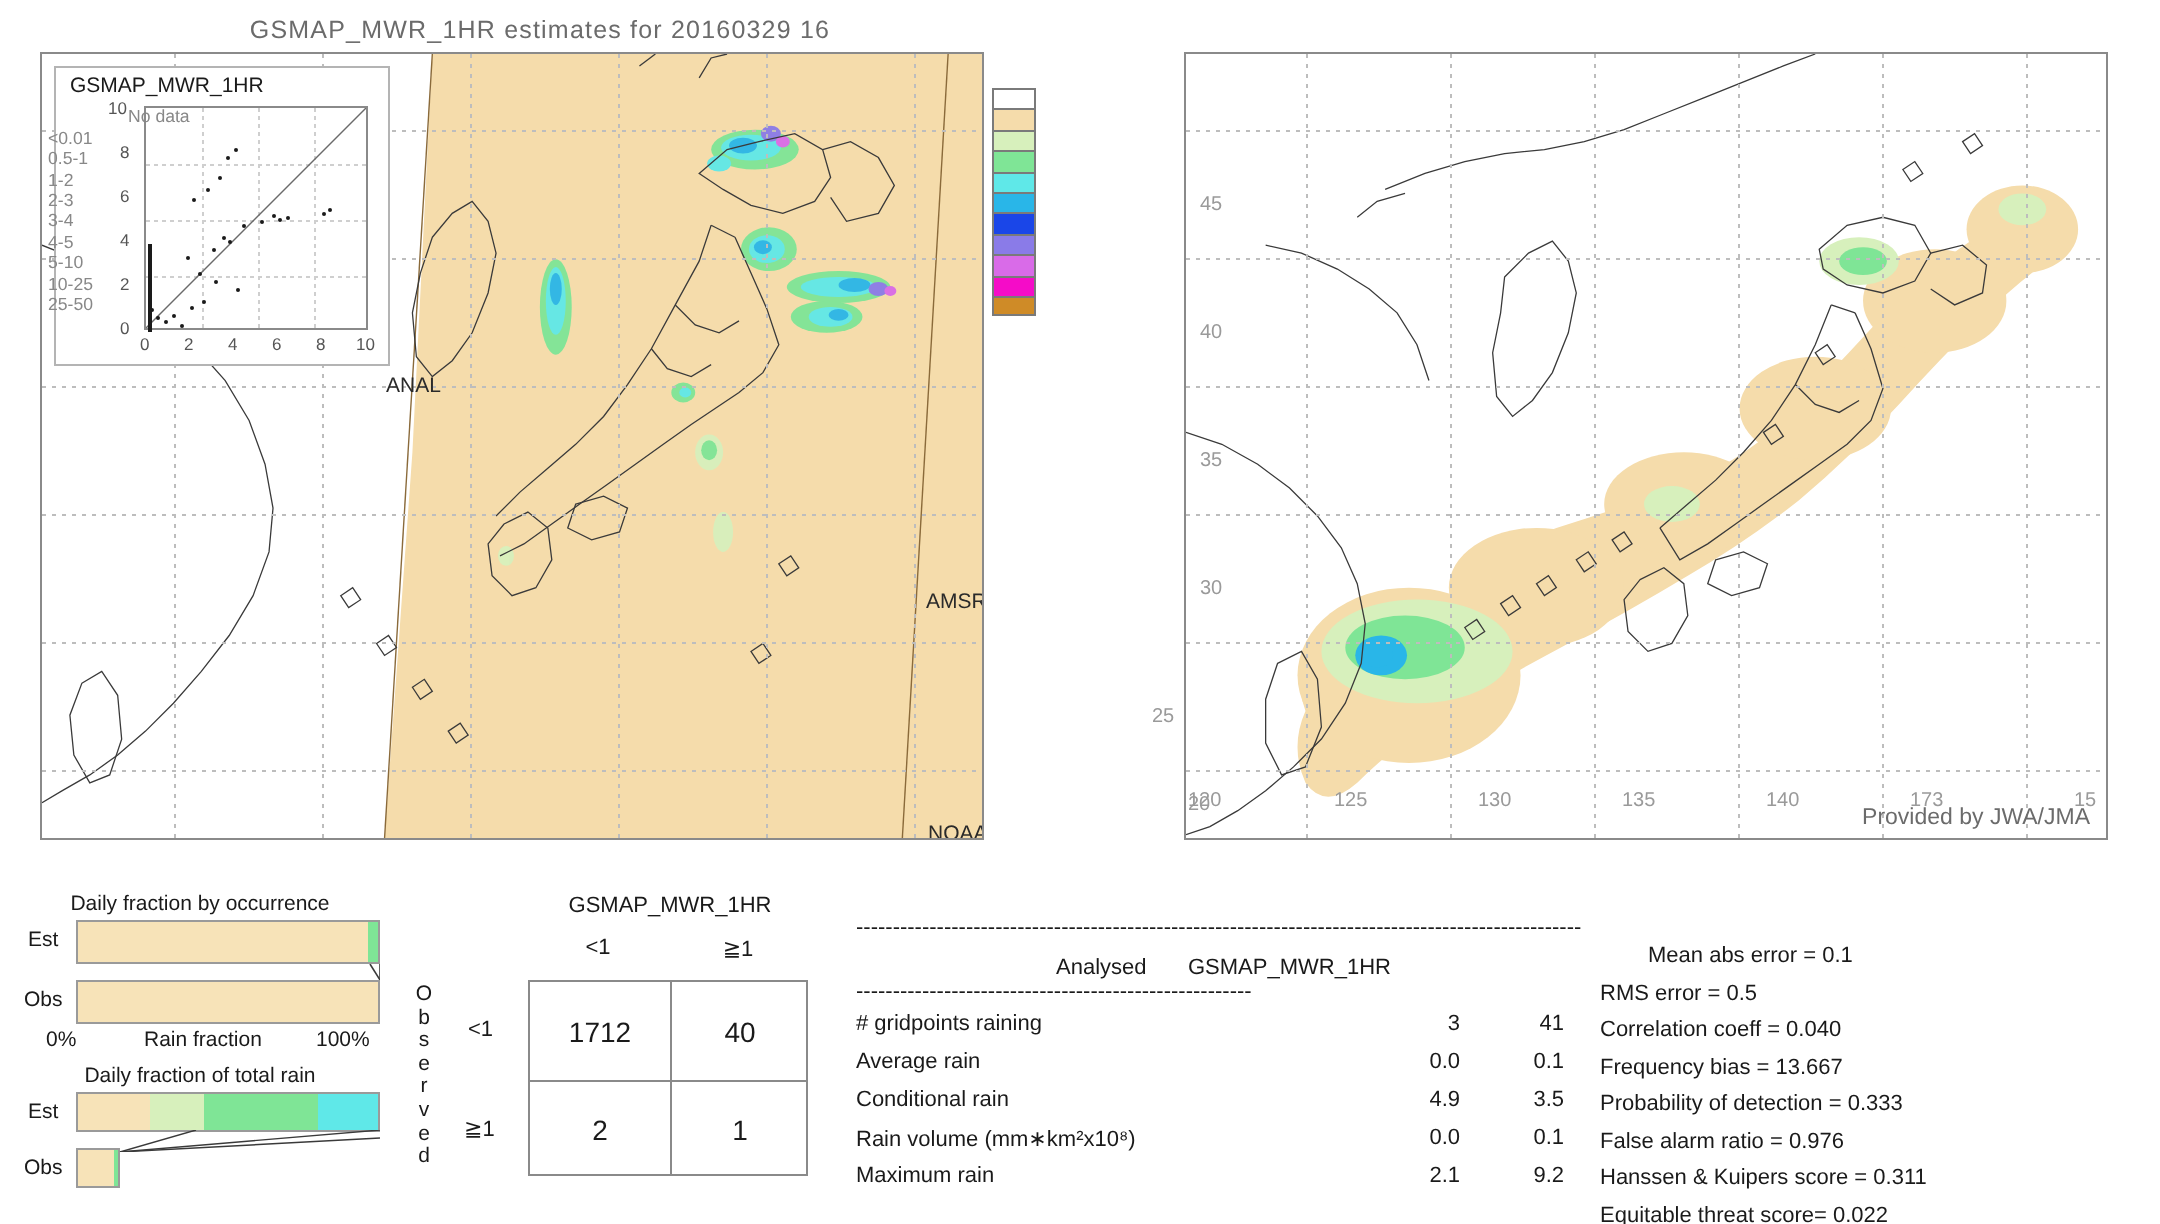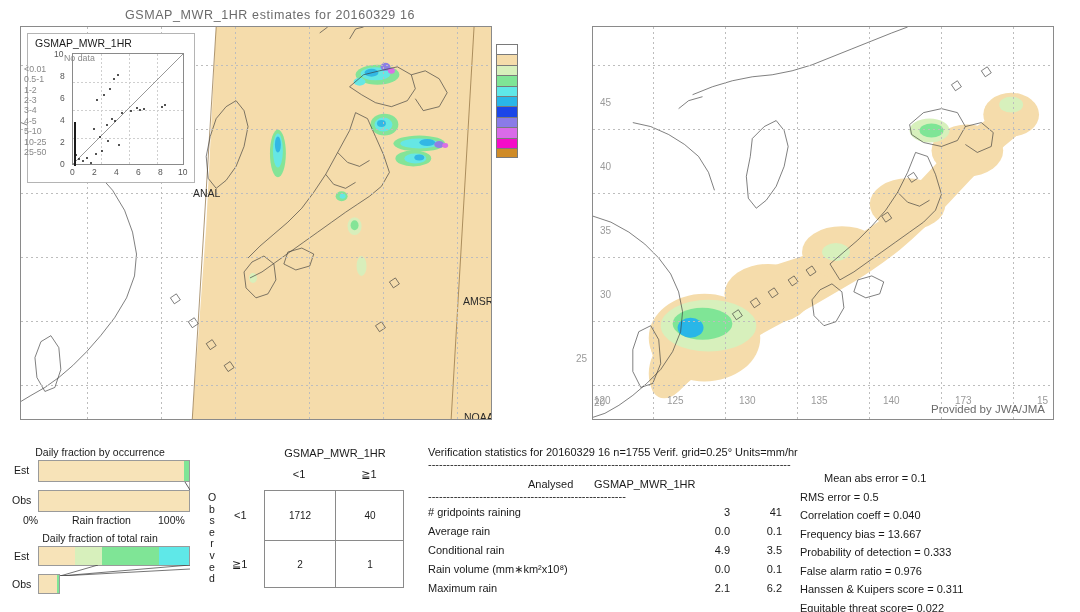--- a/index.html
+++ b/index.html
@@ -104,21 +104,21 @@
   }
   #cont-grid {
     position:absolute; left:264px; top:490px; width:140px; height:98px;
     border:1px solid #8a8a8a;
   }
   #cont-grid .vline { position:absolute; left:70px; top:0; bottom:0; width:1px; background:#8a8a8a; }
   #cont-grid .hline { position:absolute; left:0; right:0; top:49px; height:1px; background:#8a8a8a; }
   .cont-cell {
     position:absolute; width:70px; height:49px; display:flex;
     align-items:center; justify-content:center;
-    font-size:10px; color:#1a1a1a;
+    font-size:14px; color:#1a1a1a;
   }
   .cont-rowhdr {
     position:absolute; font-size:11px; color:#1a1a1a; white-space:nowrap;
   }
   #obs-vert {
     position:absolute; left:206px; top:492px; width:12px;
     font-size:10.5px; color:#1a1a1a; line-height:11.6px; text-align:center;
   }
 
   
@@ -467,21 +467,20 @@
   <div class="cont-rowhdr" style="left:232px; top:558px;">≧1</div>
   <div id="cont-grid">
     <div class="vline"></div>
     <div class="hline"></div>
     <div class="cont-cell" style="left:0;   top:0;">1712</div>
     <div class="cont-cell" style="left:70px;top:0;">40</div>
     <div class="cont-cell" style="left:0;   top:49px;">2</div>
     <div class="cont-cell" style="left:70px;top:49px;">1</div>
   </div>
 
-  <div class="stat-line" style="left:428px; top:446px;">Verification statistics for 20160329 16  n=1755  Verif. grid=0.25°  Units=mm/hr</div>
   <div class="dashrule" style="left:428px; top:458px; width:616px;">---------------------------------------------------------------------------------------------------</div>
 
   <div class="stat-line" style="left:528px; top:478px;">Analysed</div>
   <div class="stat-line" style="left:594px; top:478px;">GSMAP_MWR_1HR</div>
   <div class="dashrule" style="left:428px; top:490px; width:340px;">------------------------------------------------------</div>
 
   <div id="stats-rows">
       <div class="stat-row" style="left: 428px; top: 506px;"># gridpoints raining</div>
       <div class="stat-row" style="left: 690px; top: 506px; width: 40px; text-align: right;">3</div>
       <div class="stat-row" style="left: 742px; top: 506px; width: 40px; text-align: right;">41</div>
@@ -489,21 +488,21 @@
       <div class="stat-row" style="left: 690px; top: 525px; width: 40px; text-align: right;">0.0</div>
       <div class="stat-row" style="left: 742px; top: 525px; width: 40px; text-align: right;">0.1</div>
       <div class="stat-row" style="left: 428px; top: 544px;">Conditional rain</div>
       <div class="stat-row" style="left: 690px; top: 544px; width: 40px; text-align: right;">4.9</div>
       <div class="stat-row" style="left: 742px; top: 544px; width: 40px; text-align: right;">3.5</div>
       <div class="stat-row" style="left: 428px; top: 563px;">Rain volume (mm∗km²x10⁸)</div>
       <div class="stat-row" style="left: 690px; top: 563px; width: 40px; text-align: right;">0.0</div>
       <div class="stat-row" style="left: 742px; top: 563px; width: 40px; text-align: right;">0.1</div>
       <div class="stat-row" style="left: 428px; top: 582px;">Maximum rain</div>
       <div class="stat-row" style="left: 690px; top: 582px; width: 40px; text-align: right;">2.1</div>
-      <div class="stat-row" style="left: 742px; top: 582px; width: 40px; text-align: right;">6.2</div>
+      <div class="stat-row" style="left: 742px; top: 582px; width: 40px; text-align: right;">9.2</div>
     </div>
   <div id="scores-block">
       <div class="score-line" style="left: 824px; top: 472px; text-align: center;">Mean abs error = 0.1</div>
       <div class="score-line" style="left: 800px; top: 490.5px;">RMS error = 0.5</div>
       <div class="score-line" style="left: 800px; top: 509px;">Correlation coeff = 0.040</div>
       <div class="score-line" style="left: 800px; top: 527.5px;">Frequency bias = 13.667</div>
       <div class="score-line" style="left: 800px; top: 546px;">Probability of detection = 0.333</div>
       <div class="score-line" style="left: 800px; top: 564.5px;">False alarm ratio = 0.976</div>
       <div class="score-line" style="left: 800px; top: 583px;">Hanssen &amp; Kuipers score = 0.311</div>
       <div class="score-line" style="left: 800px; top: 601.5px;">Equitable threat score= 0.022</div>

